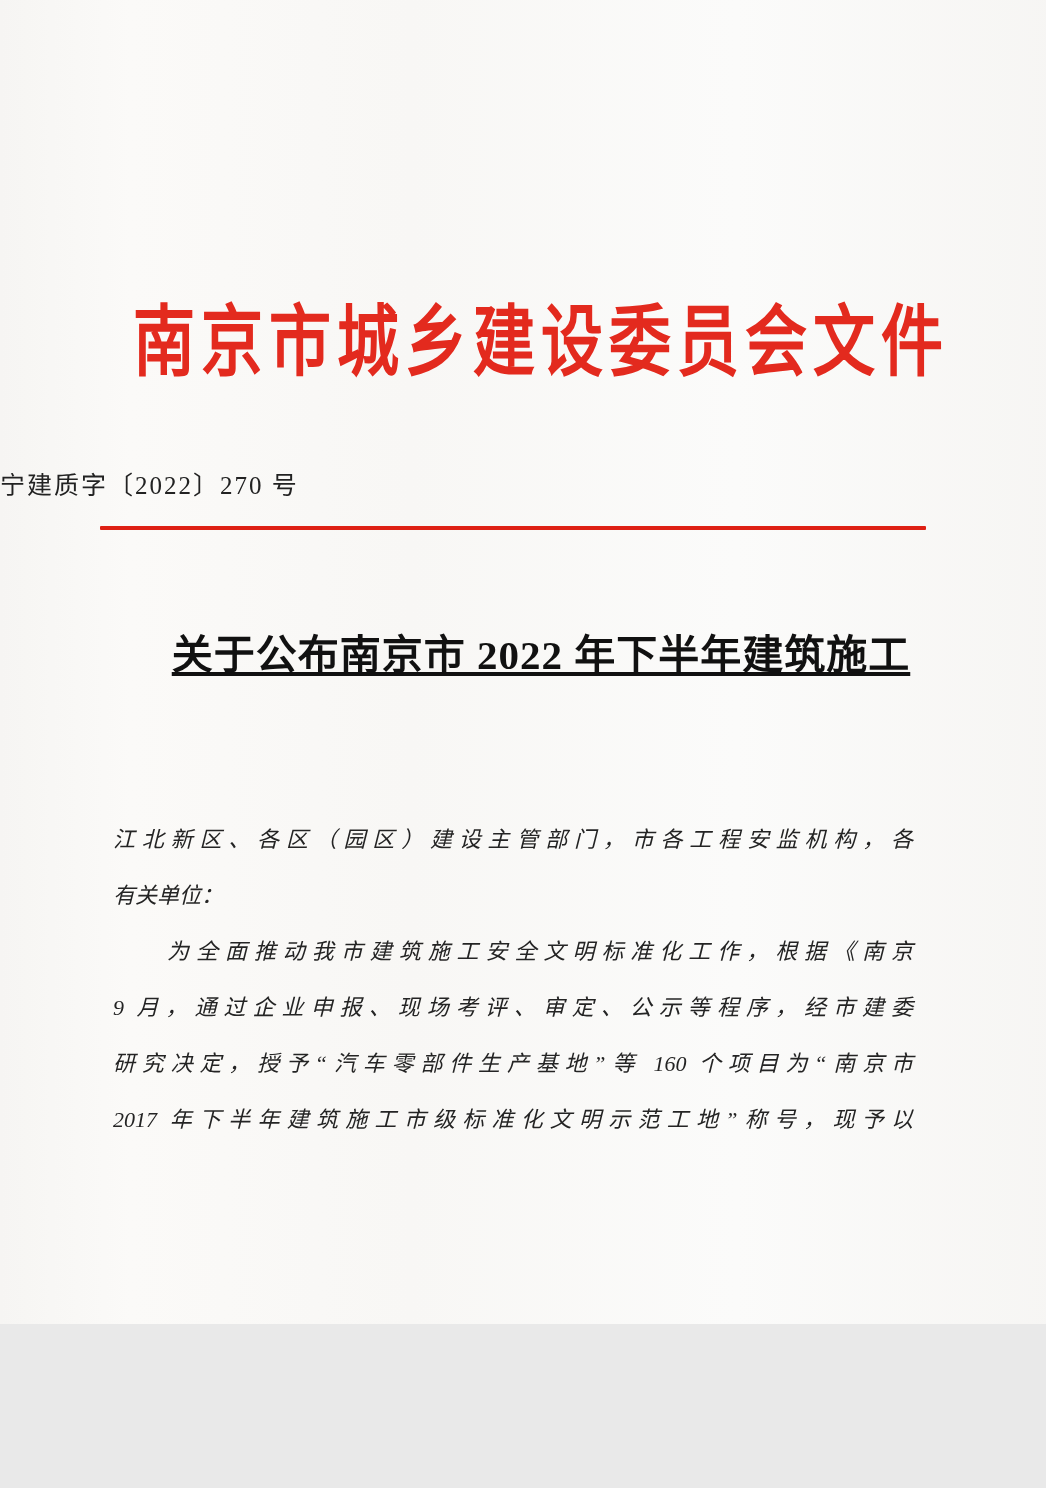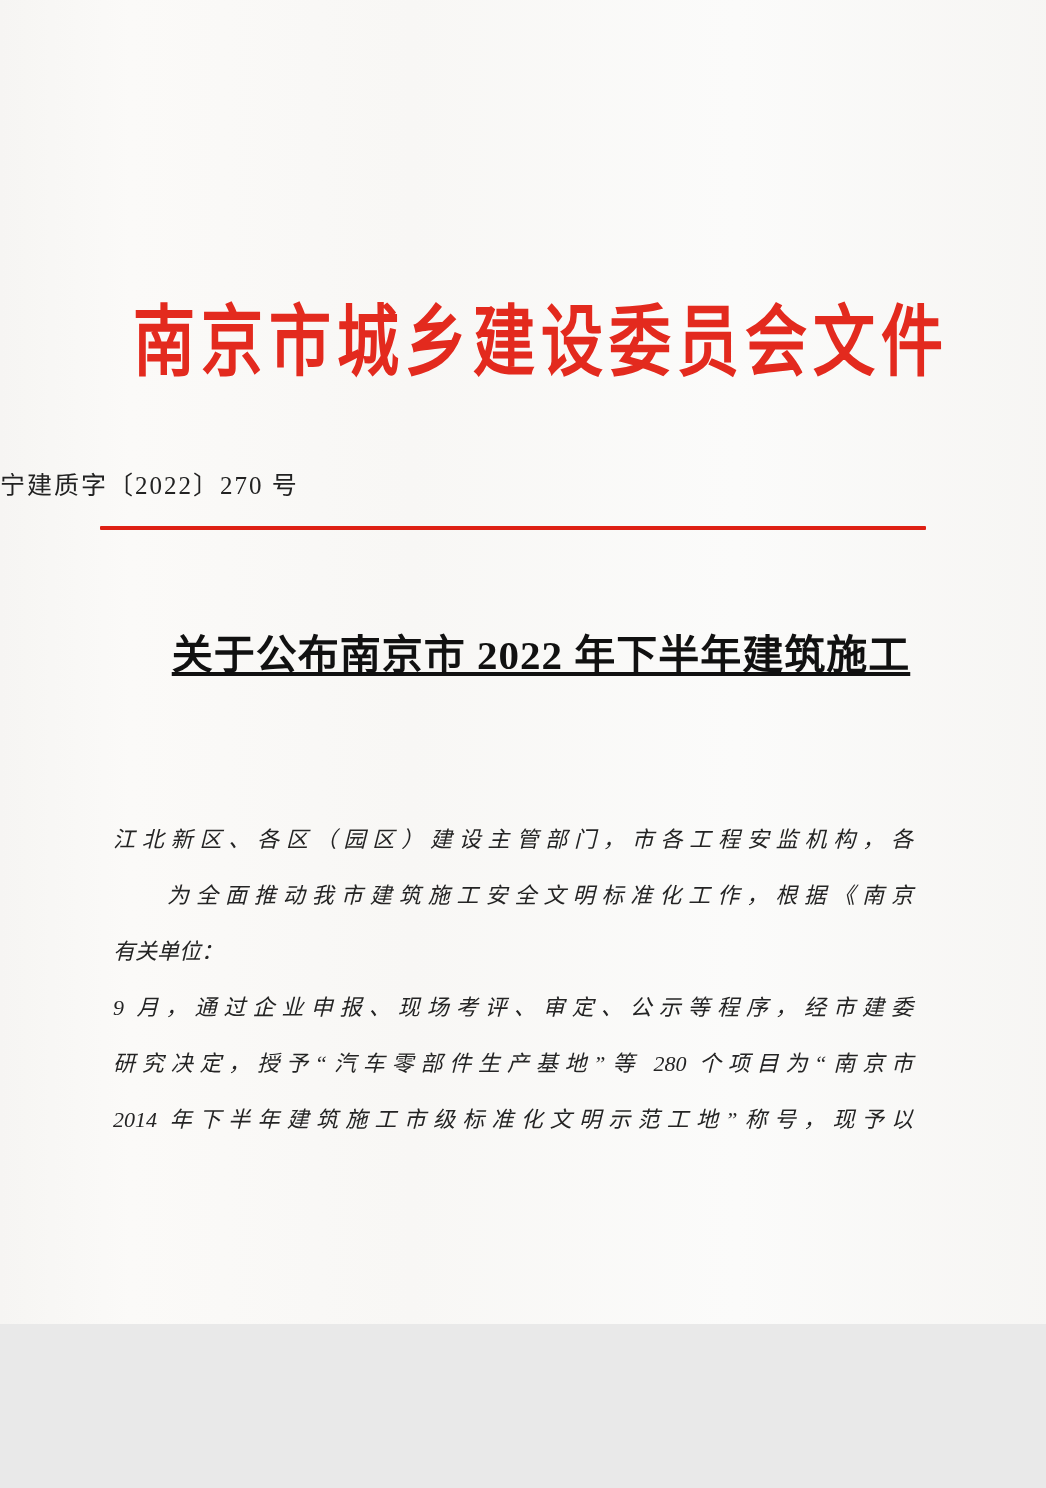--- a/index.html
+++ b/index.html
@@ -115,23 +115,23 @@
   <div class="doc-number">宁建质字〔2022〕270 号</div>
 
   <div class="red-line"></div>
 
   <div class="doc-title">
     <div>关于公布南京市 2022 年下半年建筑施工</div>
   </div>
 
   <div class="body-block">
     <div class="bline just">江北新区、各区（园区）建设主管部门，市各工程安监机构，各</div>
+    <div class="bline">有关单位：</div>
+
     <div class="bline just indent">为全面推动我市建筑施工安全文明标准化工作，根据《南京</div>
-
-    <div class="bline">有关单位：</div>
     <div class="bline just">9 月，通过企业申报、现场考评、审定、公示等程序，经市建委</div>
-    <div class="bline just">研究决定，授予“汽车零部件生产基地”等 280 个项目为“南京市</div>
-    <div class="bline just">2014 年下半年建筑施工市级标准化文明示范工地”称号，现予以</div>
+    <div class="bline just">研究决定，授予“汽车零部件生产基地”等 160 个项目为“南京市</div>
+    <div class="bline just">2017 年下半年建筑施工市级标准化文明示范工地”称号，现予以</div>
   </div>
 
   <div class="page-number">— 1 —</div>
 
 </div>
 
 </body></html>

